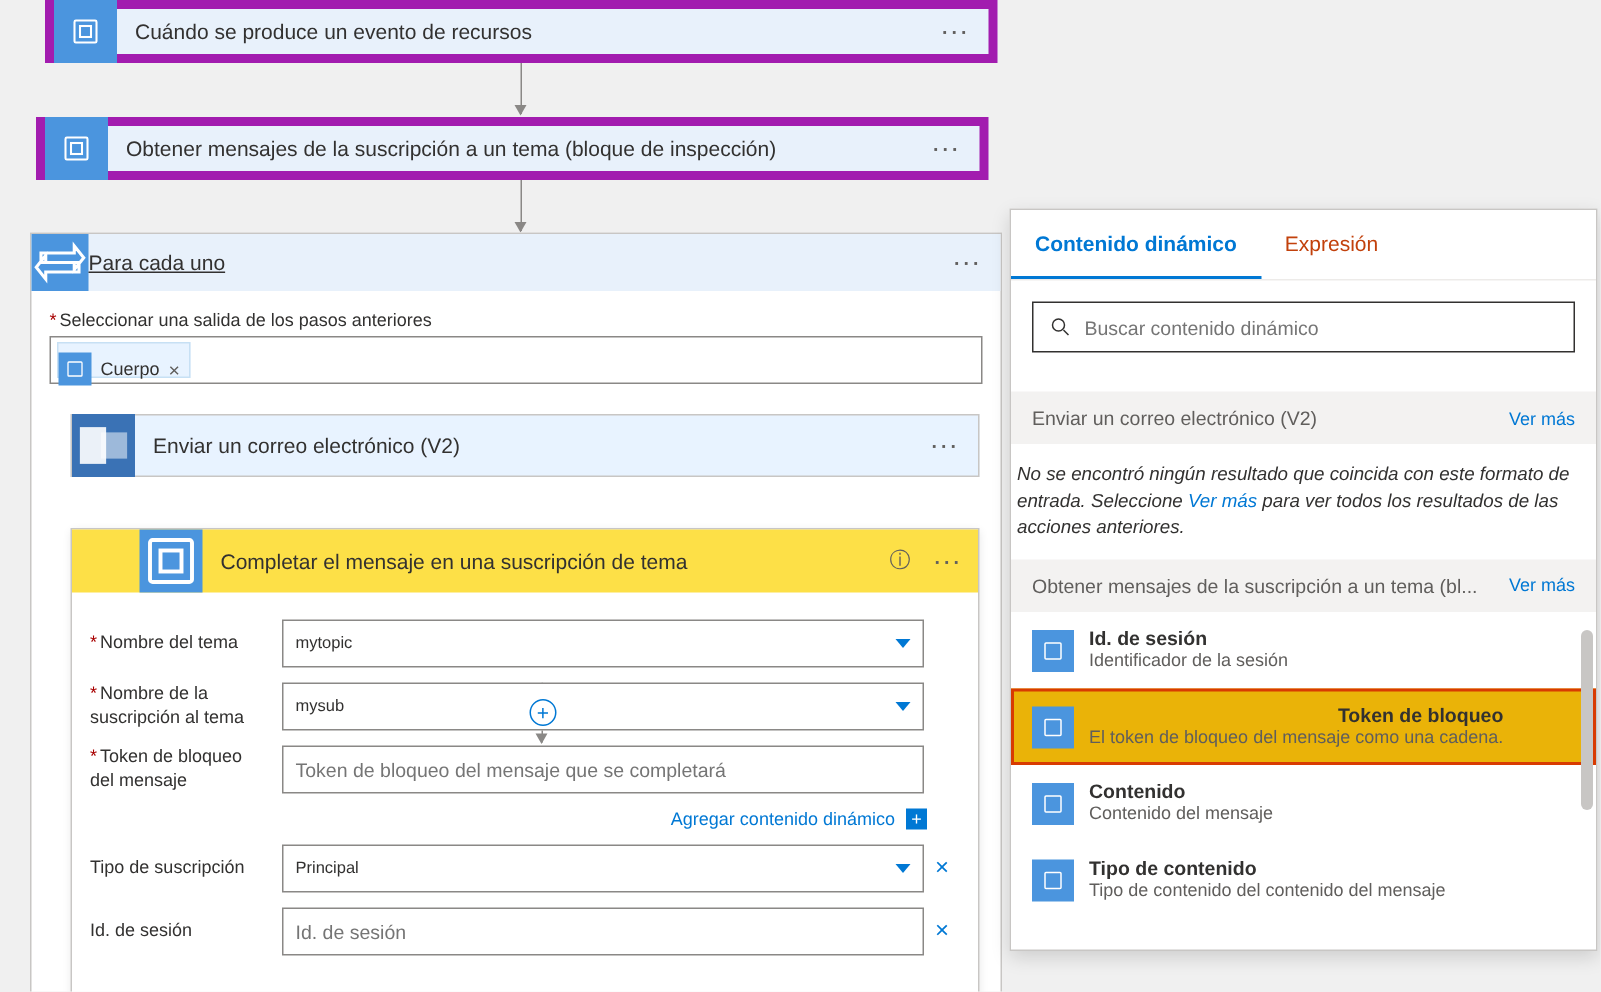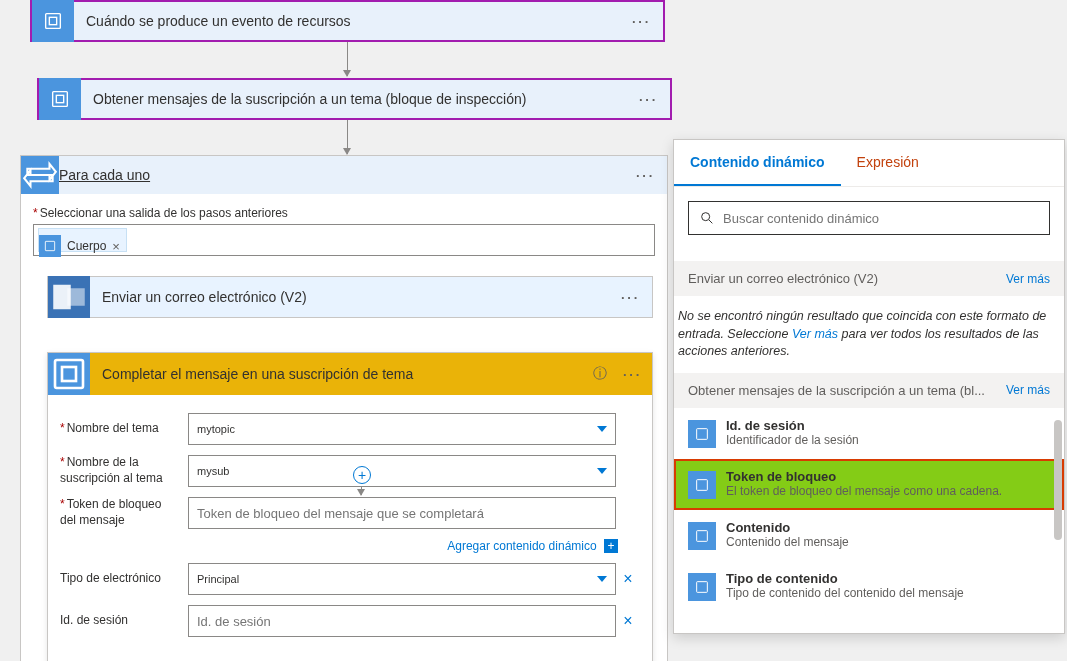--- a/index.html
+++ b/index.html
@@ -1,28 +1,28 @@
 <!DOCTYPE html>
 <html><head>
 <meta charset="utf-8">
 <style>
   * { box-sizing: border-box; margin: 0; padding: 0; font-family: "Segoe UI", -apple-system, sans-serif; }
   body { background: #f0f0f0; font-size: 13px; color: #323130; width: 1067px; height: 661px; overflow: hidden; position: relative; }
   
   .canvas { position: absolute; left: 0; top: 0; width: 1067px; height: 661px; }
   
   
-  .flow-node { position: absolute; border: 2px solid #a21caf; background: #e8f1fb; display: flex; align-items: center; height: 42px; }
+  .flow-node { position: absolute; border: 6px solid #a21caf; background: #e8f1fb; display: flex; align-items: center; height: 42px; }
   .flow-node .node-icon { width: 42px; height: 42px; background: #4b95de; display: flex; align-items: center; justify-content: center; flex-shrink: 0; }
   .flow-node .node-icon svg { width: 22px; height: 22px; }
   .flow-node .node-title { flex: 1; padding: 0 12px; font-size: 14px; color: #323130; }
   .flow-node .node-menu { padding: 0 12px; color: #605e5c; letter-spacing: 2px; font-weight: bold; cursor: pointer; }
   
   .trigger-node { left: 30px; top: 0; width: 635px; }
-  .step2-node { left: 37px; top: 78px; width: 635px; }
+  .step2-node { left: 24px; top: 78px; width: 635px; }
   
   
   .arrow { position: absolute; width: 1px; background: #8a8886; }
   .arrow::after { content:""; position: absolute; bottom: -1px; left: -4px; width: 0; height: 0; border-left: 4.5px solid transparent; border-right: 4.5px solid transparent; border-top: 7px solid #8a8886; }
   .arrow1 { left: 347px; top: 42px; height: 34px; }
   .arrow2 { left: 347px; top: 120px; height: 34px; }
   .arrow3 { left: 340px; top: 299px; height: 40px; }
   
   
   .scope { position: absolute; left: 20px; top: 155px; width: 648px; border: 1px solid #c8c6c4; background: #fff; }
@@ -43,21 +43,21 @@
   
   .inner-node1 { margin: 20px 0 0 14px; width: 606px; border: 1px solid #c8c6c4; background: #e8f3ff; display:flex; align-items:center; height: 42px; }
   .inner-node1 .node-icon { width: 42px; height: 42px; background: #3a72b5; display:flex; align-items:center; justify-content:center; }
   .inner-node1 .node-title { flex:1; padding: 0 12px; font-size:14px; }
   .inner-node1 .node-menu { padding:0 12px; color:#605e5c; letter-spacing:2px; font-weight:bold; cursor:pointer; }
   
   .plus-badge { position:absolute; left:332px; top:310px; width:18px; height:18px; border:1px solid #0078d4; border-radius:50%; background:#fff; color:#0078d4; display:flex; align-items:center; justify-content:center; font-size:14px; line-height:1; z-index:2; }
   
   
   .card { margin: 34px 0 0 14px; width: 606px; border: 1px solid #c8c6c4; background: #fff; box-shadow: 0 2px 6px rgba(0,0,0,0.1); }
-  .card-header { display:flex; align-items:center; height:42px; background:#eab308; border-bottom: none; }
+  .card-header { display:flex; align-items:center; height:42px; background:#fde047; border-bottom: none; padding-left: 45px; }
   .card-header .node-icon { width:42px; height:42px; background:#4b95de; display:flex; align-items:center; justify-content:center; }
   .card-header .node-title { flex:1; padding:0 12px; font-size:14px; }
   .card-header .info-icon { padding:0 6px; color:#605e5c; font-size:14px; cursor:pointer; }
   .card-header .node-menu { padding:0 10px; color:#605e5c; letter-spacing:2px; font-weight:bold; cursor:pointer; }
   
   .card-body { padding: 8px 12px; }
   .form-row { display:flex; align-items:center; margin: 10px 0; }
   .form-row .lbl { width: 128px; font-size: 12px; color:#323130; padding-right: 8px; line-height: 1.3; }
   .form-row .lbl .req { color:#a80000; margin-right:2px; }
   .form-row .ctl { flex:1; position:relative; }
@@ -92,21 +92,21 @@
   .dc-section-head { background:#f3f2f1; padding: 10px 14px; font-size:13px; color:#605e5c; display:flex; justify-content:space-between; align-items:center; }
   .dc-section-head .see-more { color:#0078d4; cursor:pointer; font-size:12px; }
   .dc-empty { padding: 12px 4px; font-size: 12.5px; color:#323130; line-height:1.4;font-style:italic; }
   .dc-empty a { color:#0078d4; text-decoration:none; cursor:pointer; }
   
   .dc-list { }
   .dc-item { display:flex; align-items:flex-start; padding: 10px 14px; cursor:pointer; border-bottom: 1px solid transparent; }
   .dc-item .dc-item-icon { width:28px; height:28px; background:#4b95de; display:flex; align-items:center; justify-content:center; flex-shrink:0; margin-right:10px; margin-top: 2px; }
   .dc-item .dc-item-text .t { font-size:13px; font-weight:600; color:#323130; }
   .dc-item .dc-item-text .d { font-size:12px; color:#605e5c; }
-  .dc-item.highlighted { background:#84cc16; outline: 2px solid #d83b01; outline-offset: -2px; }
+  .dc-item.highlighted { background:#eab308; outline: 2px solid #d83b01; outline-offset: -2px; text-align: right; }
   
   .scrollbar-fake { position:absolute; right:2px; top: 280px; width:8px; height:120px; background:#c8c6c4; border-radius:4px; }
   
   .sb-icon-rect { fill: none; stroke: #fff; stroke-width:1.5; }
 </style>
 </head>
 <body>
 
 <div class="canvas">
 
@@ -204,21 +204,21 @@
           <div class="form-row">
             <div class="lbl"><span class="req">*</span><span>Token de bloqueo del mensaje</span></div>
             <div class="ctl"><input class="text-input" placeholder="Token de bloqueo del mensaje que se completará" style=""></div>
             <div class="remove"></div>
           </div>
           <div class="add-dynamic-row">
             <a>Agregar contenido dinámico</a>
             <span class="plus-square">+</span>
           </div>
           <div class="form-row">
-            <div class="lbl">Tipo de electrónico</div>
+            <div class="lbl">Tipo de suscripción</div>
             <div class="ctl">
                 <div class="select-box">Principal</div>
               </div>
             <div class="remove">×</div>
           </div>
           <div class="form-row">
             <div class="lbl">Id. de sesión</div>
             <div class="ctl"><input class="text-input" placeholder="Id. de sesión" style=""></div>
             <div class="remove">×</div>
           </div>

